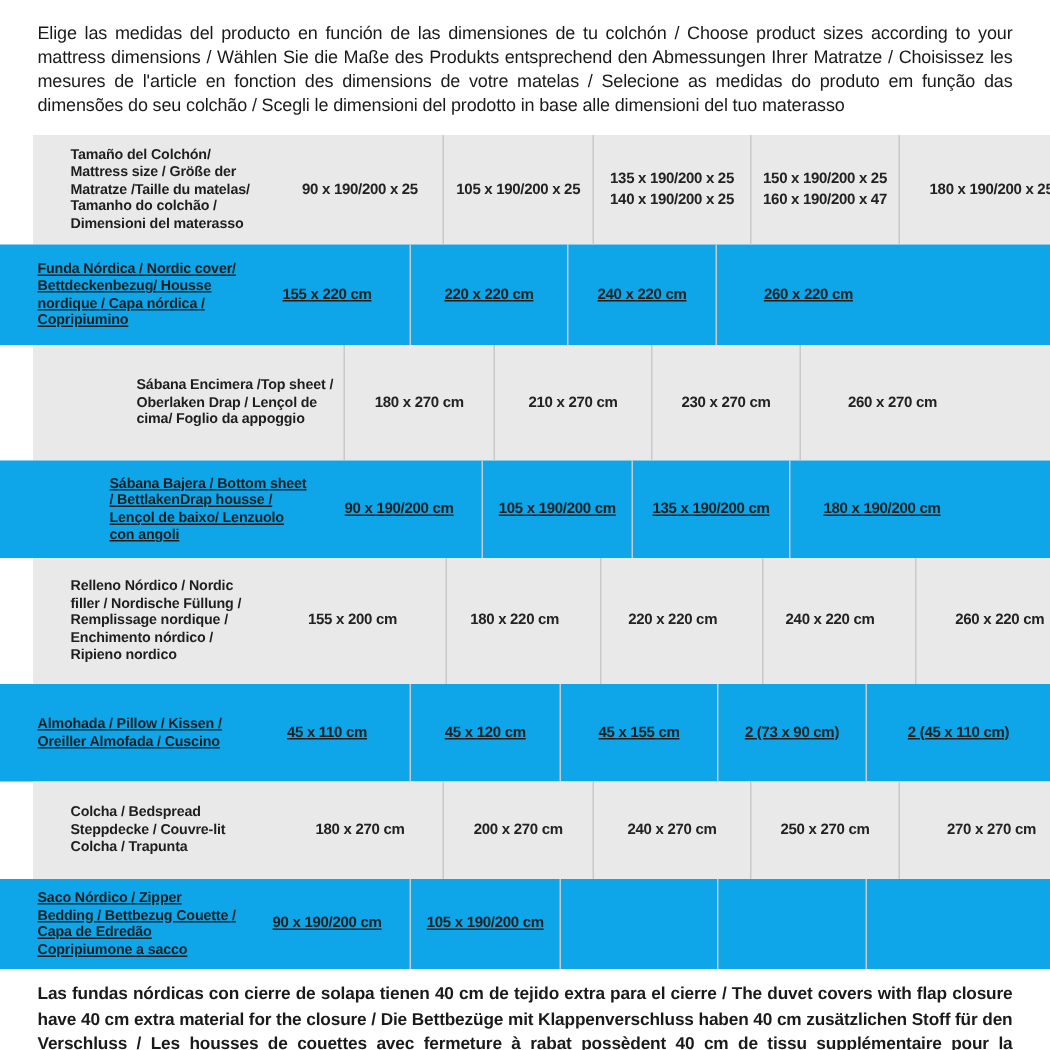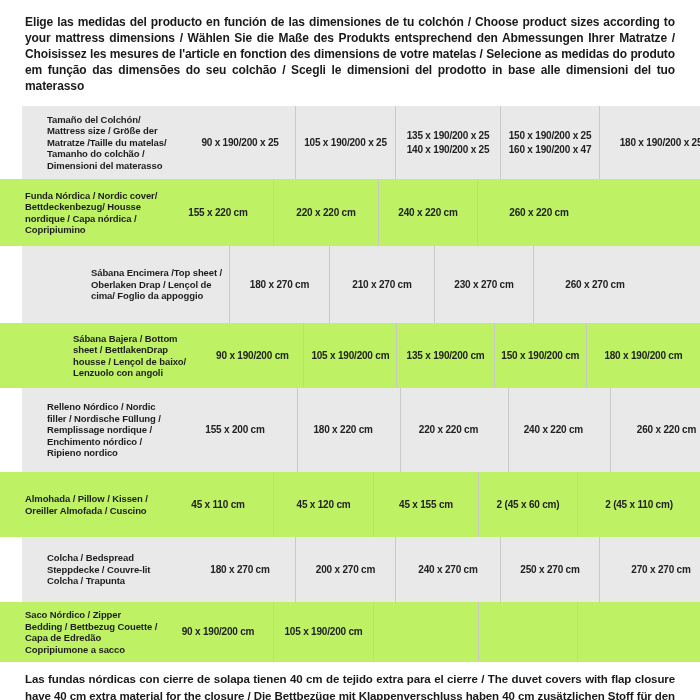--- a/index.html
+++ b/index.html
@@ -7,33 +7,33 @@
   body {
     width: 700px; height: 700px;
     font-family: "Liberation Sans", sans-serif;
     color: #1e1e1e;
     overflow: hidden;
   }
   .page { width: 700px; height: 700px; background: #fff; }
 
   .intro {
     margin: 14px 25px 0 25px;
-    font-weight: bold;
+    font-weight: normal;
     font-size: 12px;
     line-height: 16px;
     text-align: justify;
     letter-spacing: -0.1px;
     color: #1a1a1a;
   }
 
   .size-table { width: 700px; margin-top: 12px; }
 
   .row { display: flex; width: 700px; }
   .row.shaded { background: #e9e9e9; margin-left: 22px; }
-  .row.plain  { background: #bef264; }
+  .row.plain  { background: #0ea5e9; text-decoration: underline; }
 
   .cell {
     display: flex;
     flex-direction: column;
     justify-content: center;
   }
   .cell.label {
     width: 163px;
     padding-left: 25px;
     padding-right: 4px;
@@ -128,23 +128,20 @@
         <div class="cell label">Sábana Bajera / Bottom sheet / BettlakenDrap housse / Lençol de baixo/ Lenzuolo con angoli</div>
         <div class="cell value col0">
           <div>90 x 190/200 cm</div>
         </div>
         <div class="cell value col1">
           <div>105 x 190/200 cm</div>
         </div>
         <div class="cell value col2">
           <div>135 x 190/200 cm</div>
         </div>
-        <div class="cell value col3">
-          <div>150 x 190/200 cm</div>
-        </div>
         <div class="cell value col4">
           <div>180 x 190/200 cm</div>
         </div>
       </div>
       <div class="row shaded" style="height: 84px; gap: 12px;">
         <div class="cell label">Relleno Nórdico / Nordic filler / Nordische Füllung / Remplissage nordique / Enchimento nórdico / Ripieno nordico</div>
         <div class="cell value col0">
           <div>155 x 200 cm</div>
         </div>
         <div class="cell value col1">
@@ -165,21 +162,21 @@
         <div class="cell value col0">
           <div>45 x 110 cm</div>
         </div>
         <div class="cell value col1">
           <div>45 x 120 cm</div>
         </div>
         <div class="cell value col2">
           <div>45 x 155 cm</div>
         </div>
         <div class="cell value col3">
-          <div>2 (45 x 60 cm)</div>
+          <div>2 (73 x 90 cm)</div>
         </div>
         <div class="cell value col4">
           <div>2 (45 x 110 cm)</div>
         </div>
       </div>
       <div class="row shaded" style="height: 65px;">
         <div class="cell label">Colcha / Bedspread Steppdecke / Couvre-lit Colcha / Trapunta</div>
         <div class="cell value col0">
           <div>180 x 270 cm</div>
         </div>

